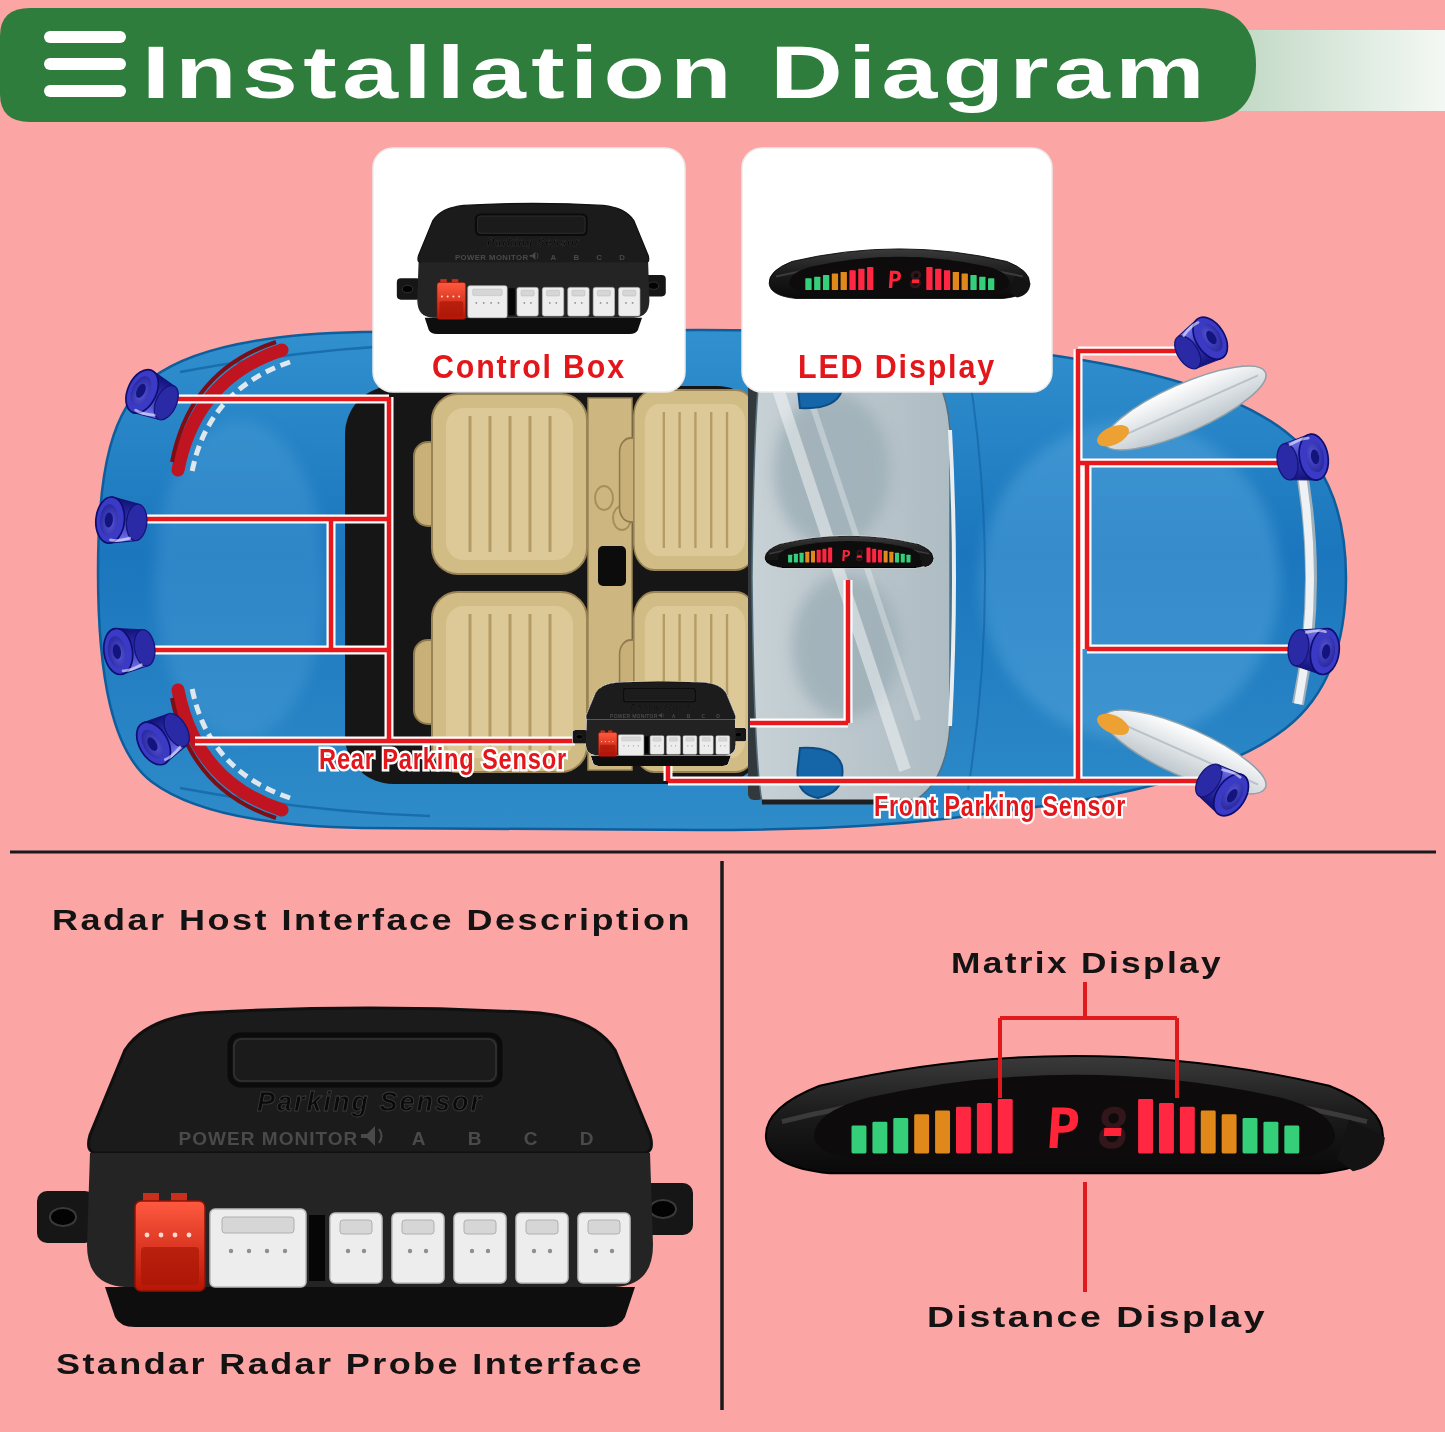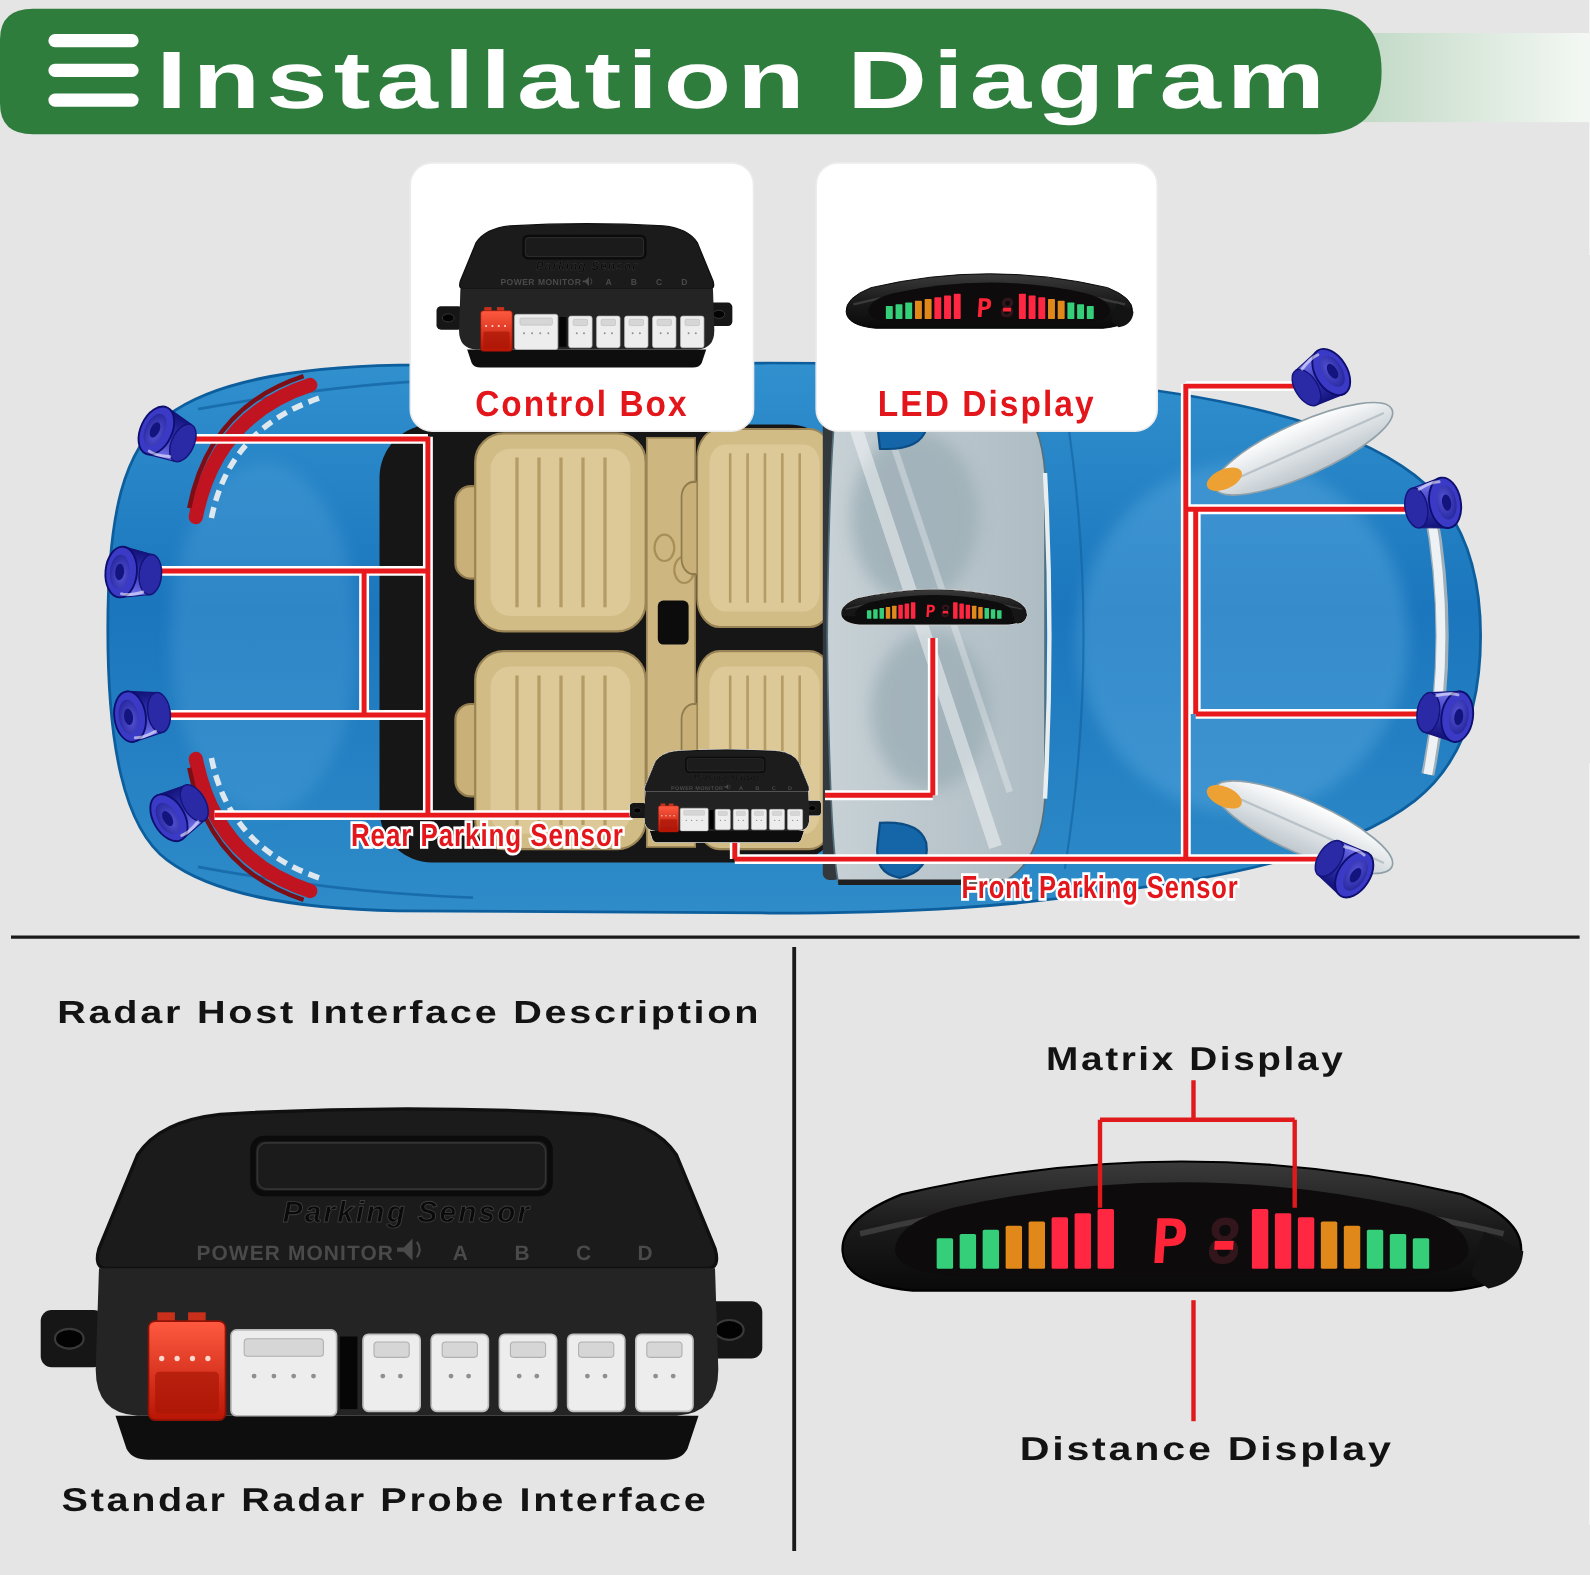--- a/index.html
+++ b/index.html
@@ -1,16 +1,16 @@
 <!DOCTYPE html>
 <html><head>
 <meta charset="utf-8">
 <style>
   html,body{margin:0;padding:0;background:#ffffff;}
-  .stage{position:relative;width:1445px;height:1432px;background:#e5e5e5;overflow:hidden;
+  .stage{position:relative;width:1445px;height:1432px;background:#fca5a5;overflow:hidden;
          font-family:"Liberation Sans",sans-serif;}
   svg text{font-family:"Liberation Sans",sans-serif;}
   text.seg{font-family:"DejaVu Sans Mono",monospace;font-weight:bold;}
 </style>
 </head>
 <body>
 
 <div class="stage">
 <svg width="1445" height="1432" viewBox="0 0 1445 1432">
   <defs>

